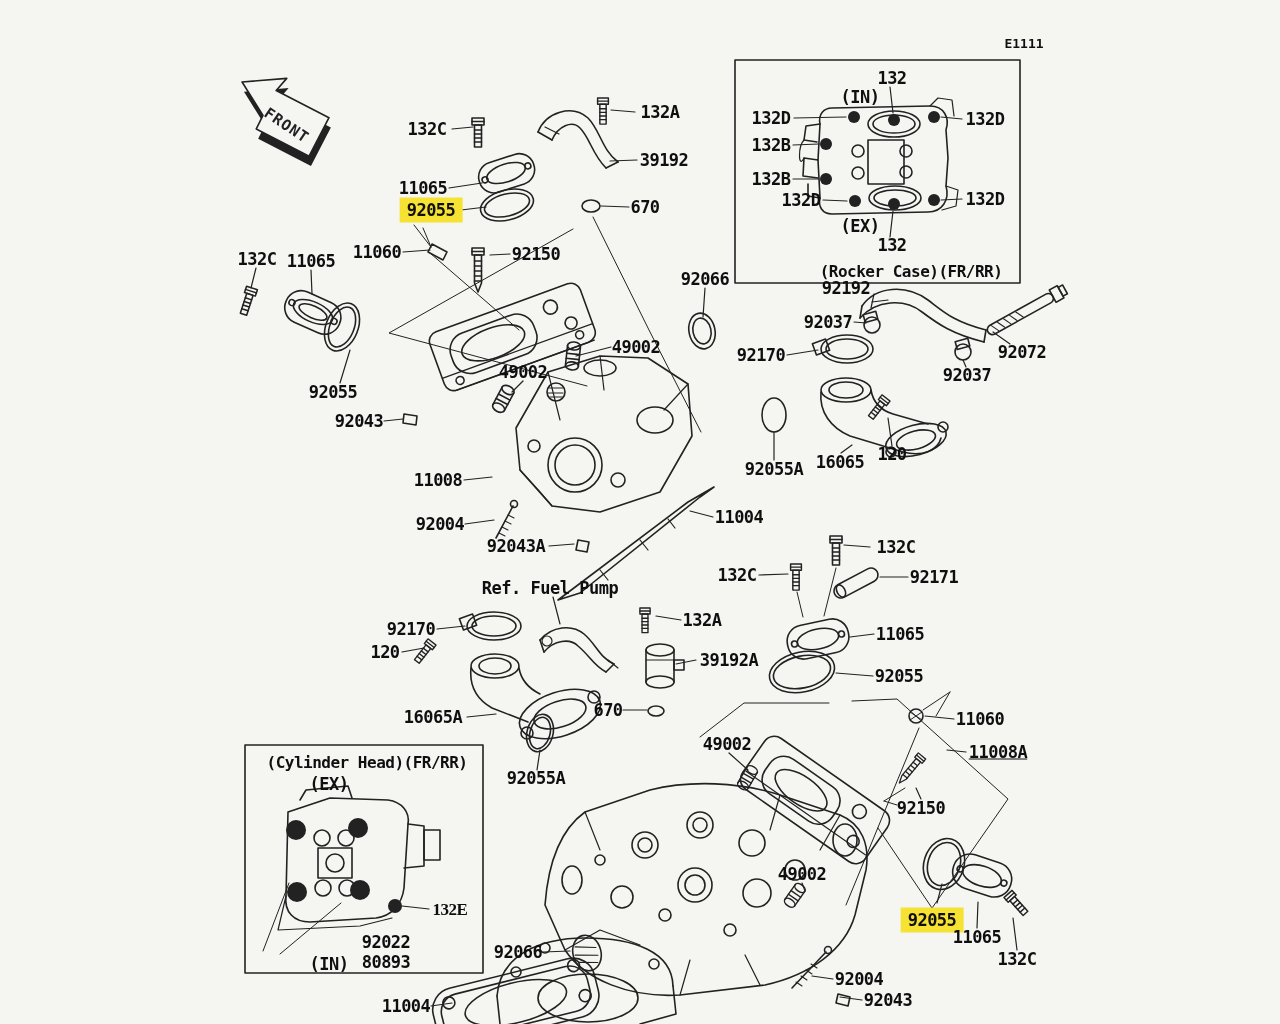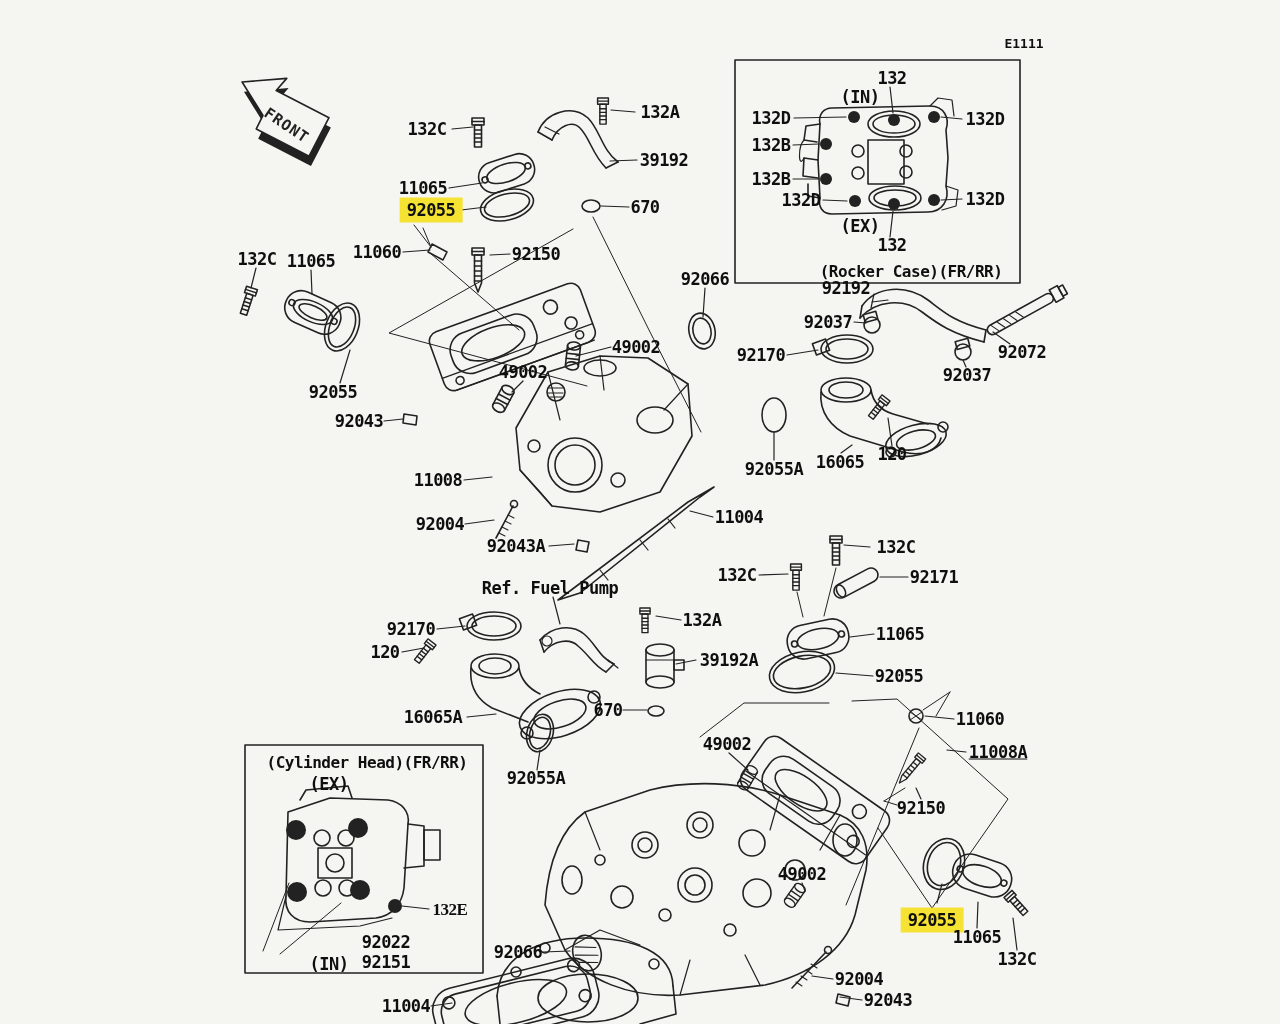--- a/index.html
+++ b/index.html
@@ -515,21 +515,21 @@
       <div class="plabel" style="left: 433px; top: 717px;">16065A</div>
       <div class="plabel" style="left: 536px; top: 778px;">92055A</div>
       <div class="plabel" style="left: 608px; top: 710px;">670</div>
       <div class="plabel" style="left: 702px; top: 620px;">132A</div>
       <div class="plabel" style="left: 729px; top: 660px;">39192A</div>
       <div class="plabel" style="left: 727px; top: 744px;">49002</div>
       <div class="plabel" style="left: 329px; top: 784px;">(EX)</div>
       <div class="plabel" style="left: 450px; top: 909px; font-family: Liberation Serif, serif;">132E</div>
       <div class="plabel" style="left: 386px; top: 942px;">92022</div>
       <div class="plabel" style="left: 329px; top: 964px;">(IN)</div>
-      <div class="plabel" style="left: 386px; top: 962px;">92151</div>
+      <div class="plabel" style="left: 386px; top: 962px;">80893</div>
       <div class="plabel" style="left: 896px; top: 547px;">132C</div>
       <div class="plabel" style="left: 737px; top: 575px;">132C</div>
       <div class="plabel" style="left: 934px; top: 577px;">92171</div>
       <div class="plabel" style="left: 900px; top: 634px;">11065</div>
       <div class="plabel" style="left: 899px; top: 676px;">92055</div>
       <div class="plabel" style="left: 980px; top: 719px;">11060</div>
       <div class="plabel" style="left: 998px; top: 752px; text-decoration: underline;">11008A</div>
       <div class="plabel" style="left: 921px; top: 808px;">92150</div>
       <div class="plabel hl" style="left: 932px; top: 920px;">92055</div>
       <div class="plabel" style="left: 977px; top: 937px;">11065</div>

